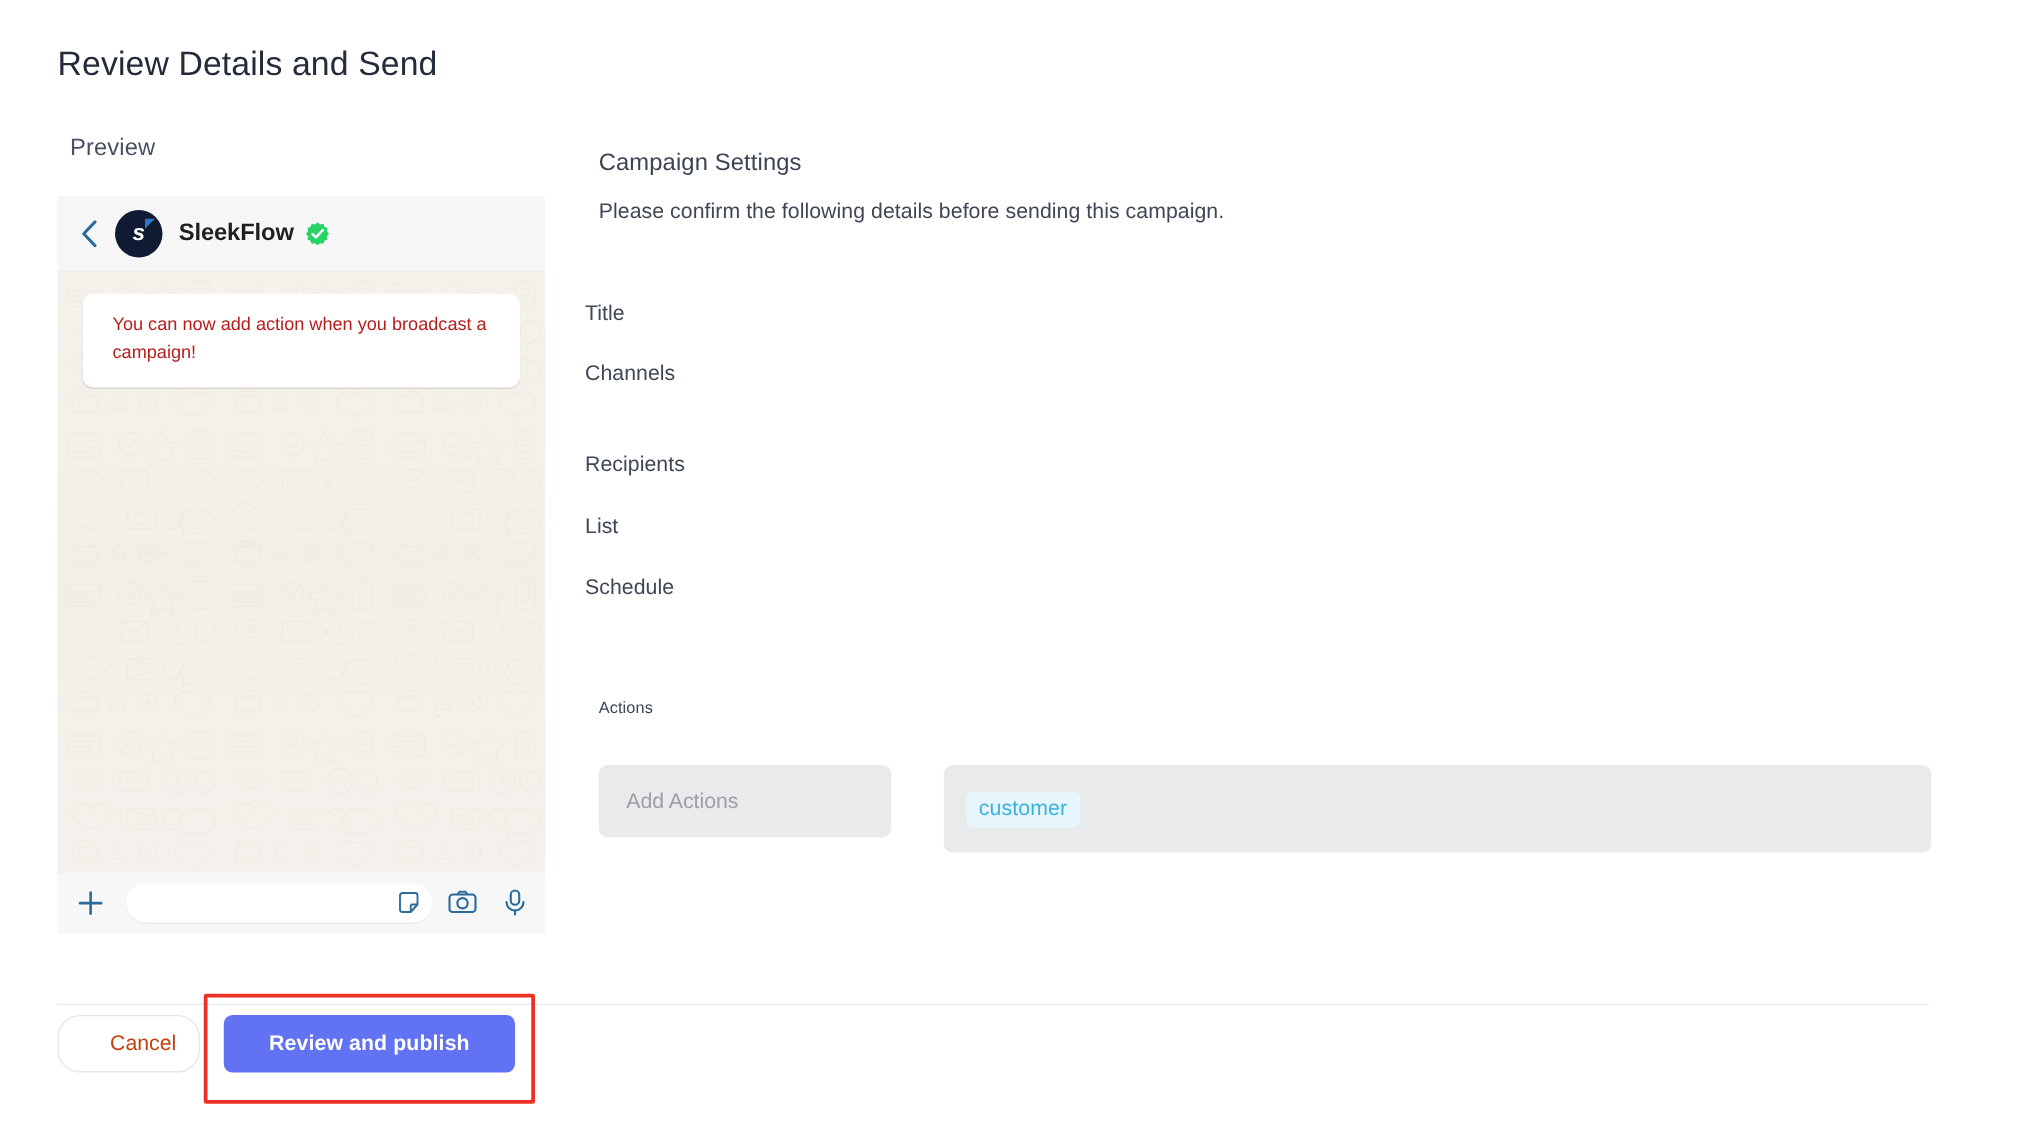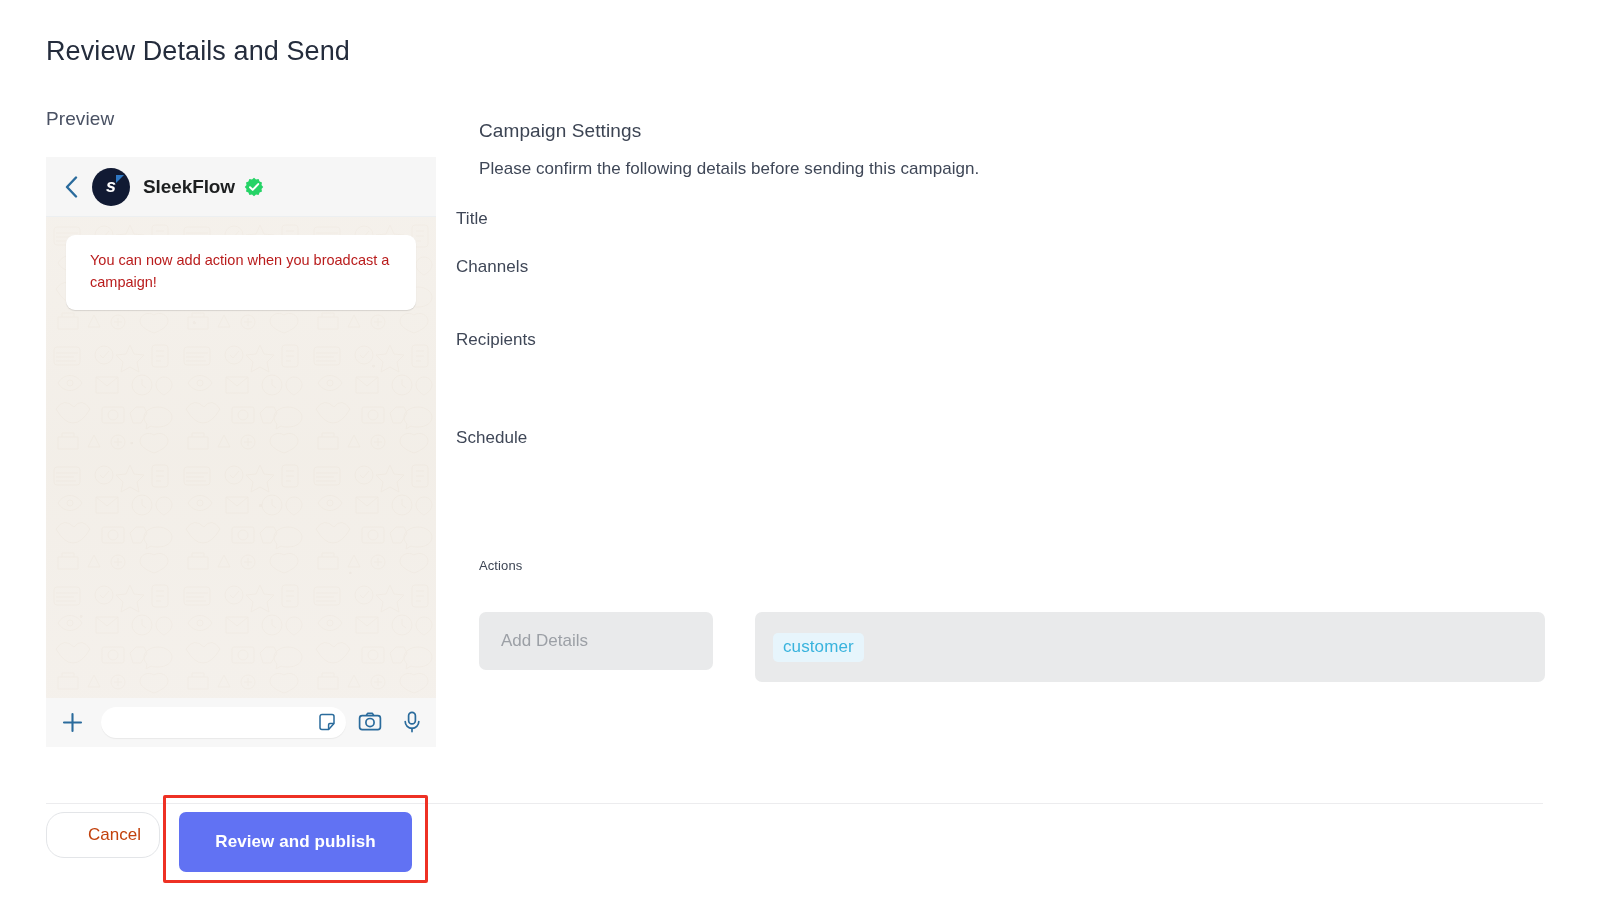--- a/index.html
+++ b/index.html
@@ -32,21 +32,21 @@
   }
 
   
   .col-heading {
     position: absolute;
     font-size: 19px;
     font-weight: 400;
     color: #495163;
     letter-spacing: 0.1px;
   }
-  .preview-heading { left: 46px; top: 108px; }
+  .preview-heading { left: 56px; top: 108px; }
   .settings-heading { left: 479px; top: 120px; color: #3c4453; }
 
   
   .preview-panel {
     position: absolute;
     left: 46px;
     top: 157px;
     width: 390px;
     height: 590px;
     background: #f7f7f7;
@@ -185,24 +185,25 @@
   .confirm-text {
     position: absolute;
     left: 479px;
     top: 159px;
     font-size: 17px;
     color: #3f4757;
     letter-spacing: 0.05px;
   }
   .setting-row {
     position: absolute;
-    left: 456px;
+    left: 468px;
     width: 1065px;
     display: flex;
     align-items: center;
+    margin-top: 32px;
   }
   .setting-label {
     font-size: 17px;
     color: #3f4757;
     letter-spacing: 0.05px;
     min-width: 230px;
   }
   .setting-value {
     font-size: 17px;
     color: #6b7280;
@@ -284,21 +285,21 @@
     align-items: center;
     justify-content: center;
     cursor: pointer;
     padding-left: 23px;
   }
   .publish-button {
     position: absolute;
     left: 179px;
     top: 812px;
     width: 233px;
-    height: 60px;
+    height: 46px;
     background: #6172f3;
     border: none;
     border-radius: 7px;
     font-size: 17px;
     font-weight: 700;
     color: #ffffff;
     display: flex;
     align-items: center;
     justify-content: center;
     cursor: pointer;
@@ -422,29 +423,33 @@
     <span class="setting-value"></span>
   </div>
   <div class="setting-row row-channels">
     <span class="setting-label">Channels</span>
     <span class="setting-value"></span>
   </div>
   <div class="setting-row row-recipients">
     <span class="setting-label">Recipients</span>
     <span class="setting-value"></span>
   </div>
+  <div class="setting-row row-list">
+    <span class="setting-label">List</span>
+    <span class="setting-value"></span>
+  </div>
   <div class="setting-row row-schedule">
     <span class="setting-label">Schedule</span>
     <span class="setting-value"></span>
   </div>
 
   <div class="actions-heading">Actions</div>
 
   <div class="add-labels-field">
-    <span>Add Details</span>
+    <span>Add Actions</span>
   </div>
 
   <div class="labels-value-field">
     <span class="label-chip">customer</span>
   </div>
 
   <div class="footer-divider"></div>
   <div class="cancel-button">Cancel</div>
   <div class="publish-button">Review and publish</div>
   <div class="annotation-box"></div>

